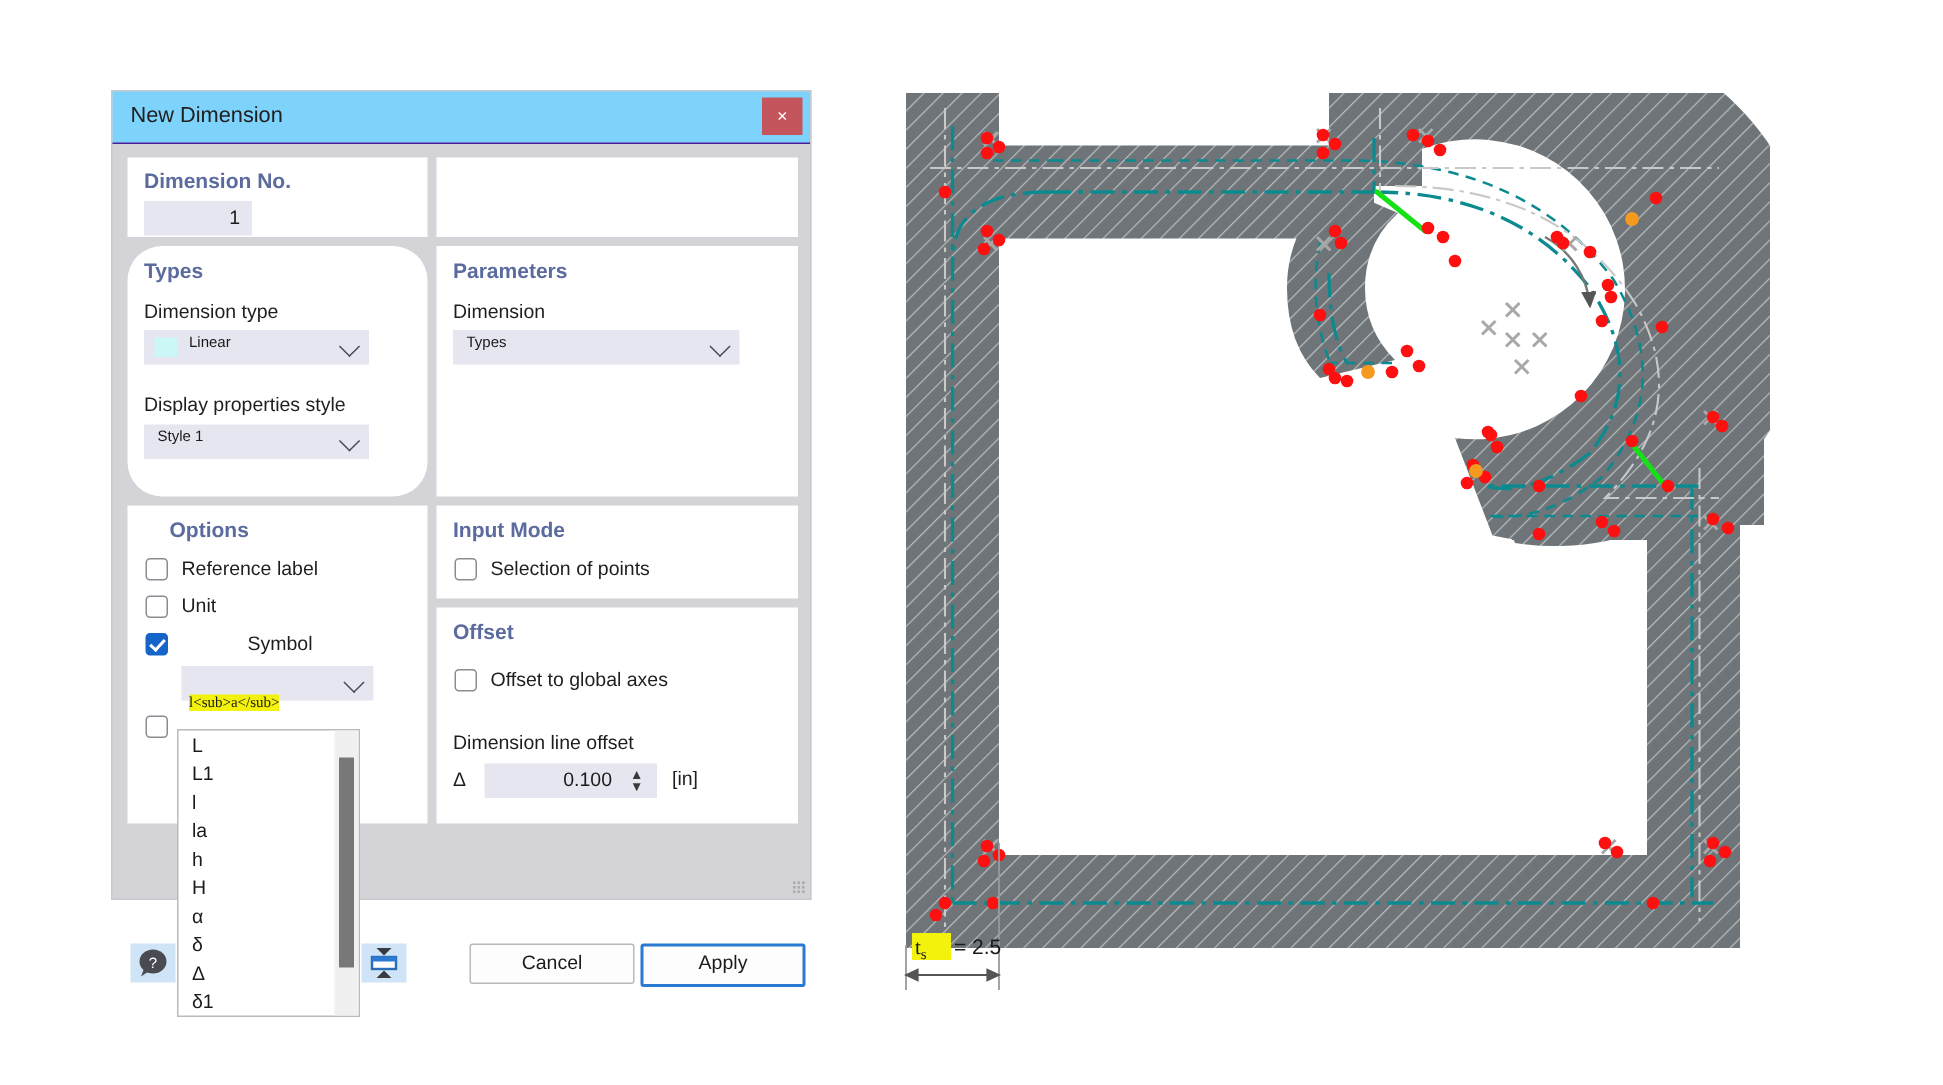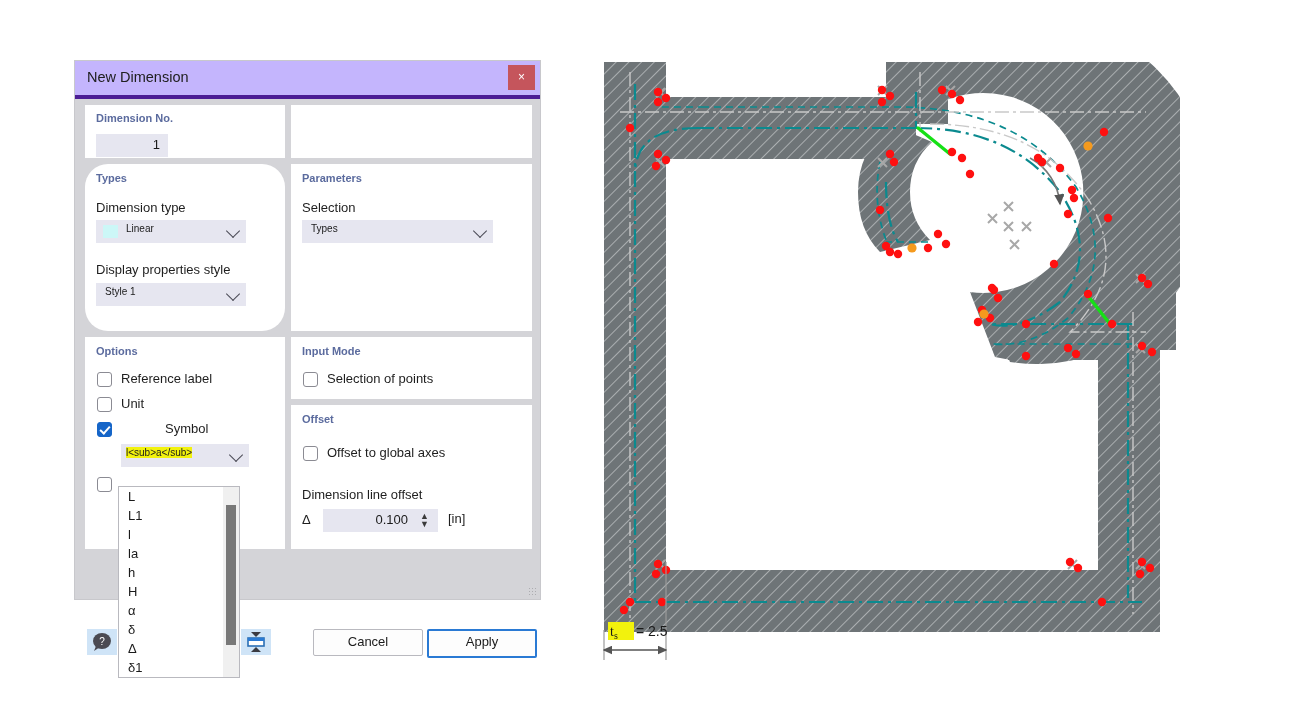--- a/index.html
+++ b/index.html
@@ -2,29 +2,29 @@
 <html><head>
 <meta charset="utf-8">
 <style>
   html,body{margin:0;padding:0;background:#ffffff;}
   body{width:1295px;height:723px;position:relative;overflow:hidden;
        font-family:"Liberation Sans", sans-serif; font-size:13px; color:#1a1a1a;}
 
   
   #dialog{position:absolute;left:74px;top:60px;width:467px;height:540px;
           background:#d4d4d8;border:1px solid #c8c8cc;box-sizing:border-box;}
-  #titlebar{height:34px;background:#c4b5fd;position:relative;
-            border-bottom:4px solid #4c1d95;}
+  #titlebar{height:34px;background:#7dd3fc;position:relative;
+            border-bottom:1px solid #4c1d95;}
   #titlebar .ttl{position:absolute;left:12px;top:8px;font-size:14.5px;color:#202020;}
   #closebtn{position:absolute;right:5px;top:4px;width:27px;height:25px;
             background:#c5555c;color:#fff;font-size:12px;line-height:25px;
             text-align:center;cursor:pointer;}
 
   .panel{position:absolute;background:#ffffff;box-sizing:border-box;}
-  .ghdr{color:#5b6b9e;font-weight:bold;font-size:11px;}
+  .ghdr{color:#5b6b9e;font-weight:bold;font-size:14px;}
   .lbl{color:#1e1e1e;font-size:13px;}
 
   
   .combo{background:#e6e6f0;height:23px;position:relative;box-sizing:border-box;
          cursor:pointer;}
   .combo .ctext{position:absolute;left:9px;top:3px;font-size:10px;color:#1a1a1a;}
   .chev{position:absolute;right:8px;top:6px;width:9px;height:9px;
         border-right:1.6px solid #4a4a55;border-bottom:1.6px solid #4a4a55;
         transform:rotate(45deg);}
   .swatch{position:absolute;left:7px;top:5px;width:15px;height:13px;background:#ccf7f7;}
@@ -87,42 +87,42 @@
     </div>
     <div class="lbl" style="position:absolute;left:11px;top:98px;">Display properties style</div>
     <div class="combo" style="position:absolute;left:11px;top:119px;width:150px;">
       <span class="ctext">Style 1</span>
       <span class="chev"></span>
     </div>
   </div>
 
   <div class="panel" style="left:216px;top:103px;width:241px;height:167px;">
     <div class="ghdr" style="position:absolute;left:11px;top:8px;">Parameters</div>
-    <div class="lbl" style="position:absolute;left:11px;top:36px;">Selection</div>
+    <div class="lbl" style="position:absolute;left:11px;top:36px;">Dimension</div>
     <div class="combo" style="position:absolute;left:11px;top:56px;width:191px;">
       <span class="ctext">Types</span>
       <span class="chev"></span>
     </div>
   </div>
 
   <div class="panel" style="left:10px;top:276px;width:200px;height:212px;">
-    <div class="ghdr" style="position:absolute;left:11px;top:8px;text-align:center;">Options</div>
+    <div class="ghdr" style="position:absolute;left:28px;top:8px;text-align:center;">Options</div>
 
     <span class="cb" style="left:12px;top:35px;"></span>
     <div class="lbl" style="position:absolute;left:36px;top:34px;">Reference label</div>
 
     <span class="cb" style="left:12px;top:60px;"></span>
     <div class="lbl" style="position:absolute;left:36px;top:59px;">Unit</div>
 
     <span class="cb on" style="left:12px;top:85px;"></span>
     <div class="lbl" style="position:absolute;left:36px;top:84px;margin-left:44px;">Symbol</div>
 
     <div class="combo" style="position:absolute;left:36px;top:107px;width:128px;">
-      <span class="ctext" style="left:5px;top:3px;background:#f2f20d;
-            font-family:Liberation Sans, sans-serif;">l&lt;sub&gt;a&lt;/sub&gt;</span>
+      <span class="ctext" style="left:5px;top:19px;background:#f2f20d;
+            font-family:Liberation Serif, serif;">l&lt;sub&gt;a&lt;/sub&gt;</span>
       <span class="chev"></span>
     </div>
 
     <span class="cb" style="left:12px;top:140px;"></span>
   </div>
 
   <div class="panel" style="left:216px;top:276px;width:241px;height:62px;padding-left:38px;">
     <div class="ghdr" style="position:absolute;left:11px;top:8px;">Input Mode</div>
     <span class="cb" style="left:12px;top:35px;"></span>
     <div class="lbl" style="position:absolute;left:36px;top:34px;">Selection of points</div>

